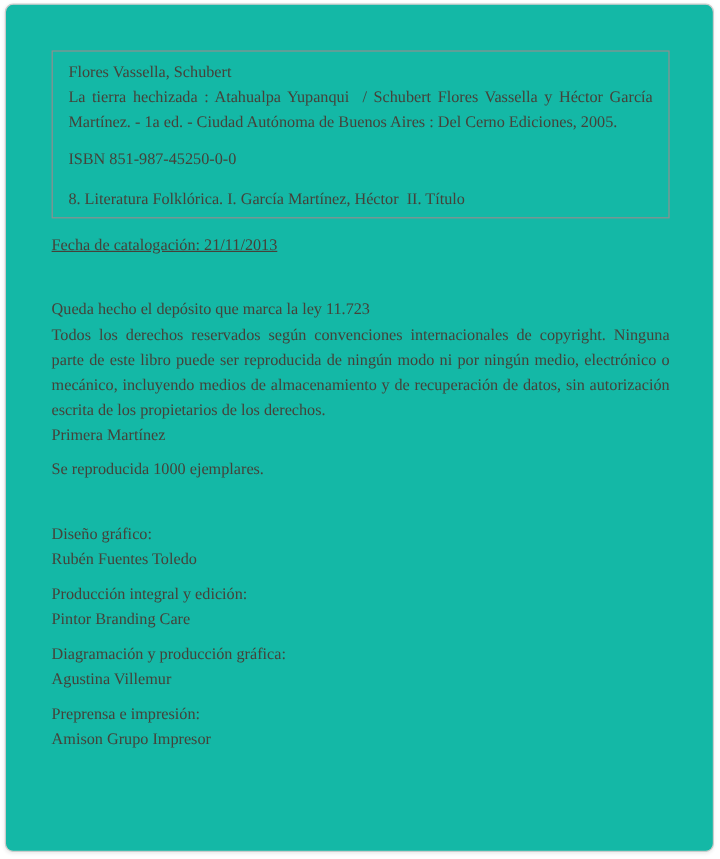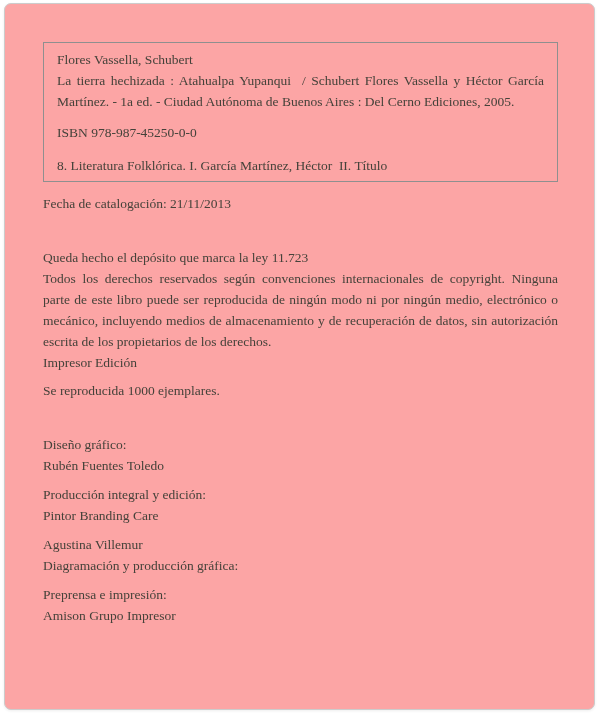--- a/index.html
+++ b/index.html
@@ -12,21 +12,21 @@
     height: 716px;
     position: relative;
     font-family: "Liberation Serif", "DejaVu Serif", serif;
   }
   .page-frame {
     position: absolute;
     left: 4px;
     top: 3px;
     width: 589px;
     height: 705px;
-    background: #fca5a5;
+    background: #14b8a6;
     border: 1px solid #cccccc;
     border-radius: 7px;
     box-shadow: 0 1px 3px rgba(0,0,0,0.07);
     overflow: hidden;
     color: #45423a;
     font-size: 13.5px;
     line-height: 21px;
   }
   .page-content {
     padding: 0 36px 0 38px;
@@ -35,62 +35,62 @@
   .just { text-align: justify; }
 
   .catalog-box {
     margin-top: 38px;
     border: 1px solid #8f8f8f;
     padding: 6px 13px 5px 13px;
   }
   .gap-sm { margin-top: 10px; }
   .gap-md { margin-top: 12px; }
 
-  .catalog-date { margin-top: 11px; }
+  .catalog-date { margin-top: 11px; text-decoration: underline; }
   .legal-block { margin-top: 33px; }
   .print-run { margin-top: 7px; }
 
   .credits-block { margin-top: 33px; }
   .credit + .credit { margin-top: 8px; }
 </style>
 </head>
 <body>
 
 <div class="page-frame">
   <div class="page-content">
 
     <div class="catalog-box">
       <p>Flores Vassella, Schubert</p>
       <p class="just">La tierra hechizada : Atahualpa Yupanqui  / Schubert Flores Vassella y Héctor García Martínez. - 1a ed. - Ciudad Autónoma de Buenos Aires : Del Cerno Ediciones, 2005.</p>
-      <p class="gap-sm">ISBN 978-987-45250-0-0</p>
+      <p class="gap-sm">ISBN 851-987-45250-0-0</p>
       <p class="gap-md">8. Literatura Folklórica. I. García Martínez, Héctor  II. Título</p>
     </div>
 
     <p class="catalog-date">Fecha de catalogación: 21/11/2013</p>
 
     <div class="legal-block">
       <p>Queda hecho el depósito que marca la ley 11.723</p>
       <p class="just">Todos los derechos reservados según convenciones internacionales de copyright. Ninguna parte de este libro puede ser reproducida de ningún modo ni por ningún medio, electrónico o mecánico, incluyendo medios de almacenamiento y de recuperación de datos, sin autorización escrita de los propietarios de los derechos.</p>
-      <p>Impresor Edición</p>
+      <p>Primera Martínez</p>
     </div>
 
     <p class="print-run">Se reproducida 1000 ejemplares.</p>
 
     <div class="credits-block">
       <div class="credit">
         <p>Diseño gráfico:</p>
         <p>Rubén Fuentes Toledo</p>
       </div>
       <div class="credit">
         <p>Producción integral y edición:</p>
         <p>Pintor Branding Care</p>
       </div>
       <div class="credit">
+        <p>Diagramación y producción gráfica:</p>
         <p>Agustina Villemur</p>
-        <p>Diagramación y producción gráfica:</p>
       </div>
       <div class="credit">
         <p>Preprensa e impresión:</p>
         <p>Amison Grupo Impresor</p>
       </div>
     </div>
 
   </div>
 </div>
 

